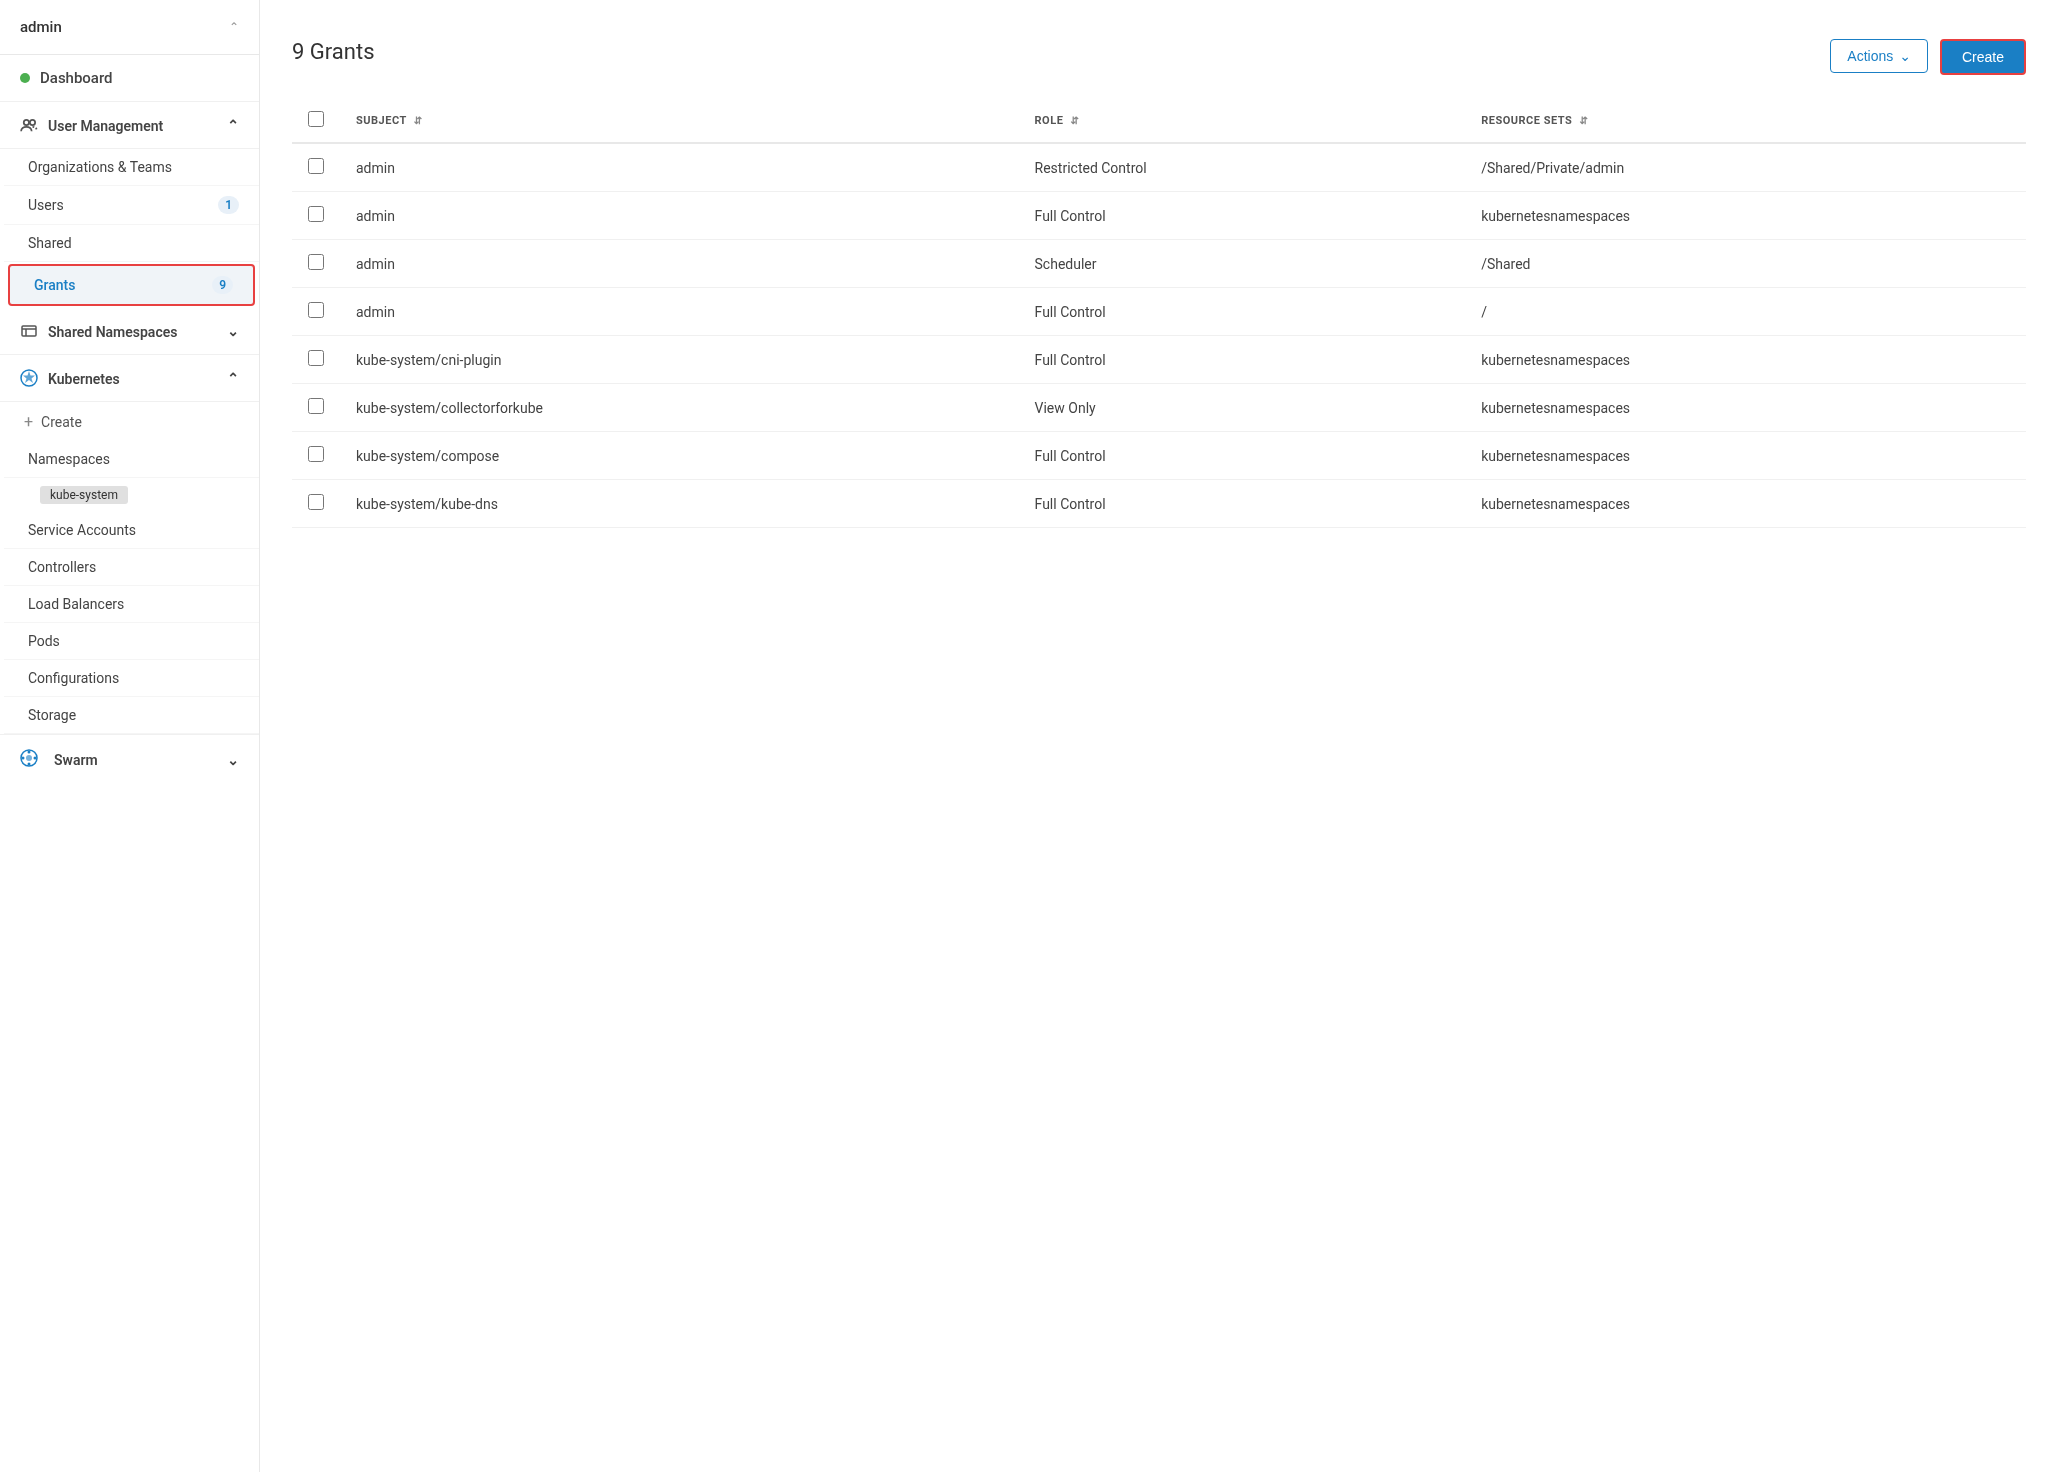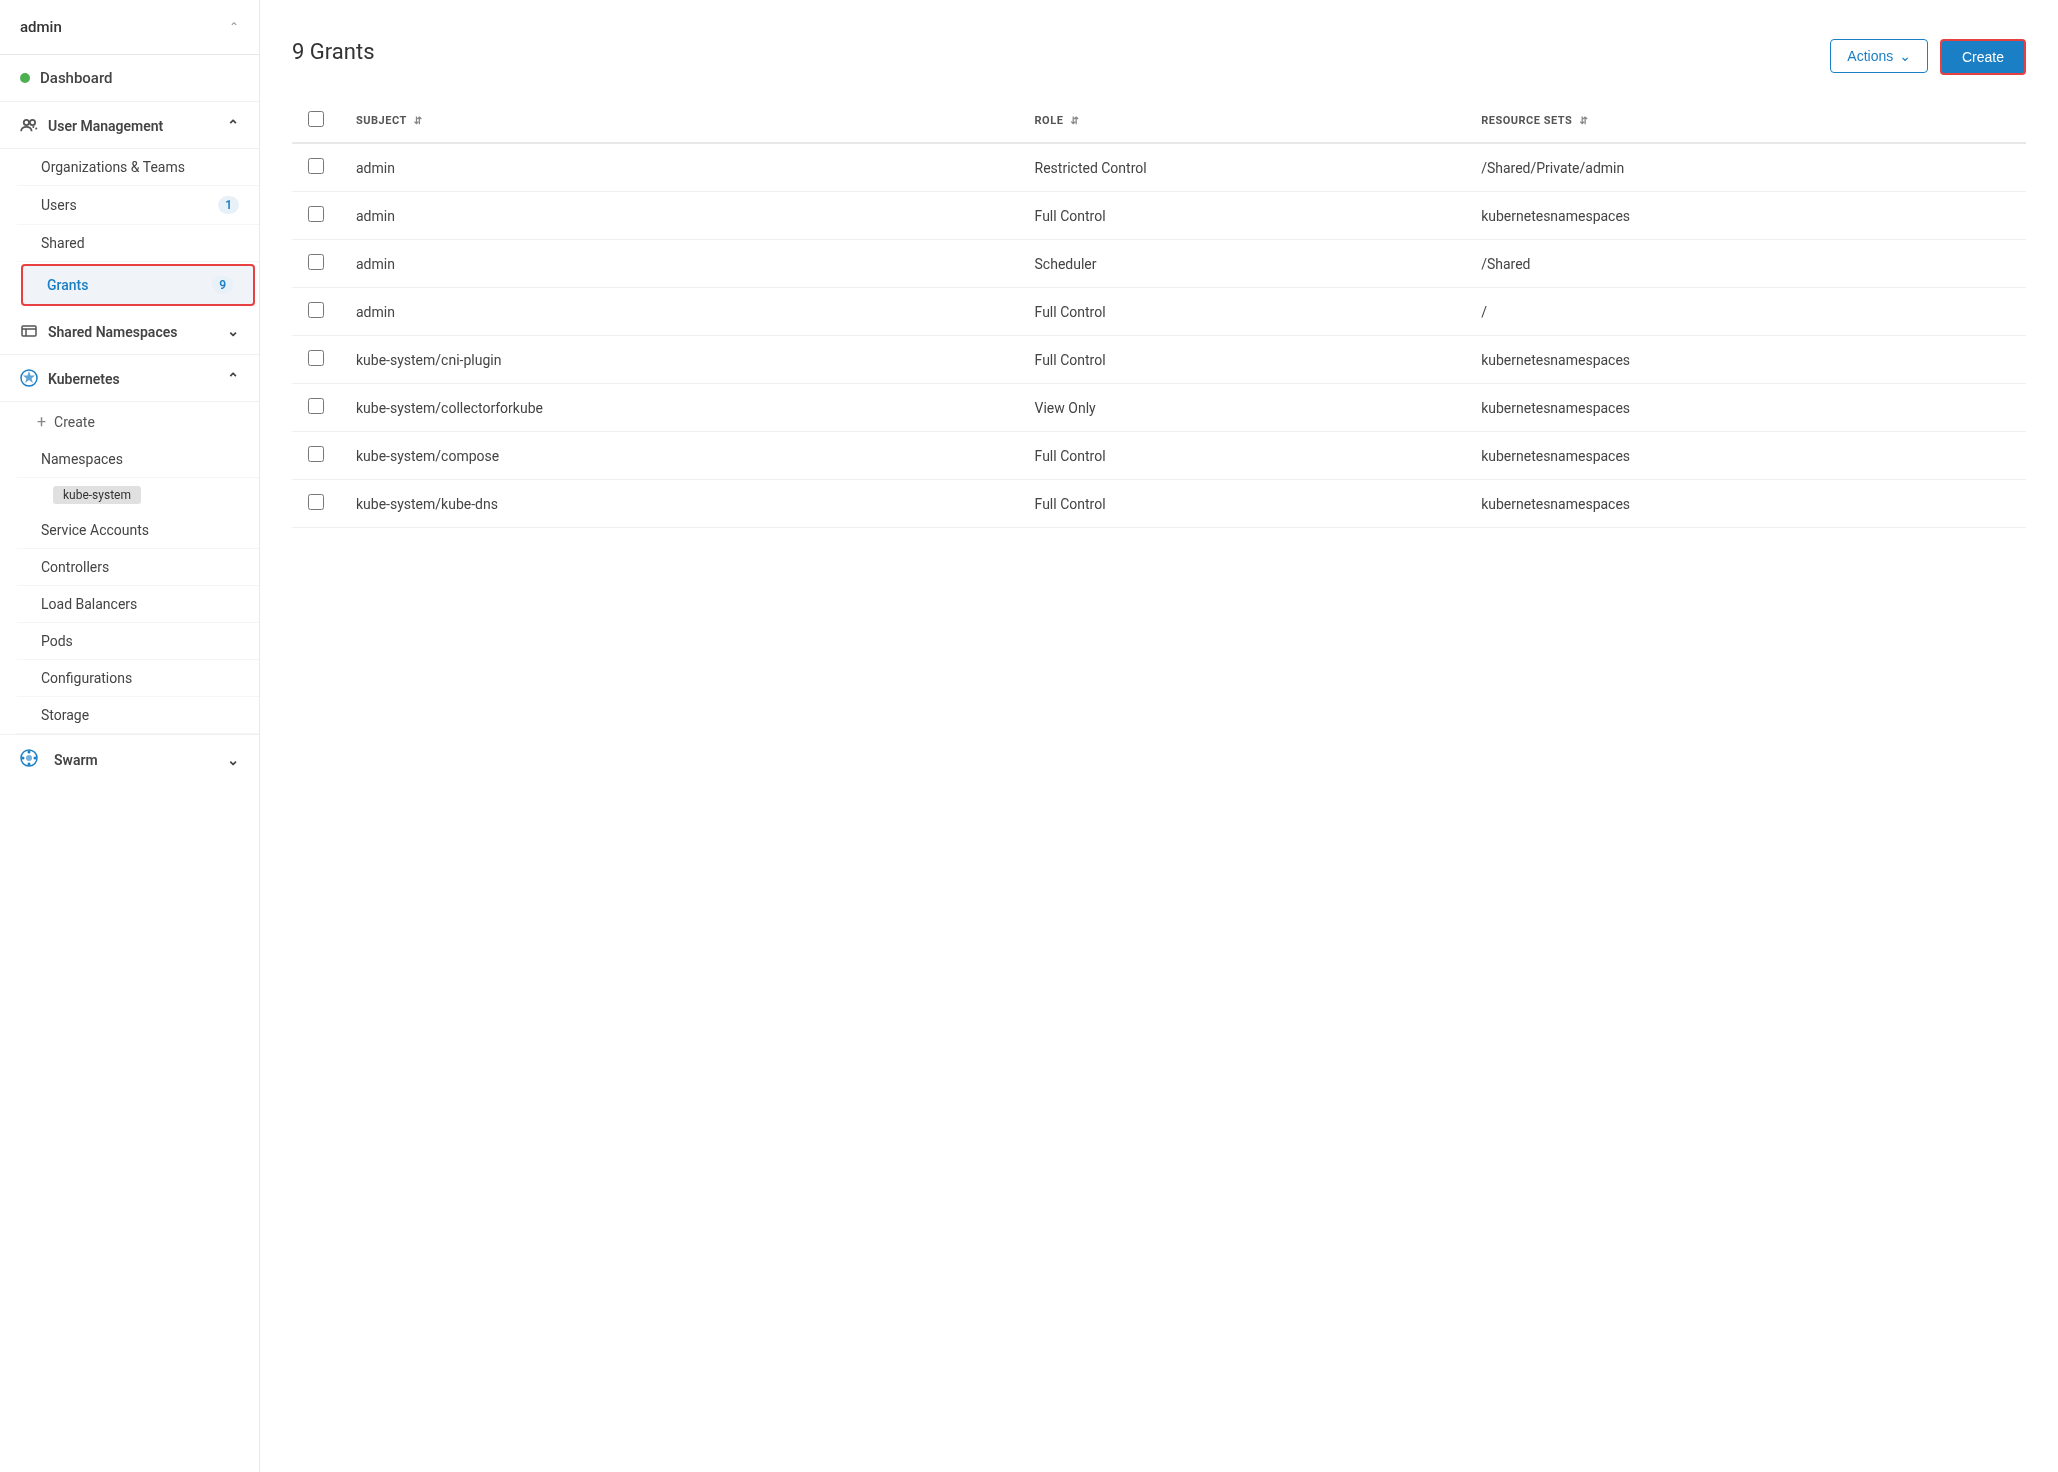--- a/index.html
+++ b/index.html
@@ -97,21 +97,21 @@
     }
     .dot-green {
       width: 10px;
       height: 10px;
       background: #4caf50;
       border-radius: 50%;
       display: inline-block;
     }
 
     .sub-items {
-      padding-left: 17px;
+      padding-left: 4px;
     }
     .create-item {
       display: flex;
       align-items: center;
       gap: 8px;
       padding: 10px 20px;
       color: #555;
       font-size: 14px;
       cursor: pointer;
     }

